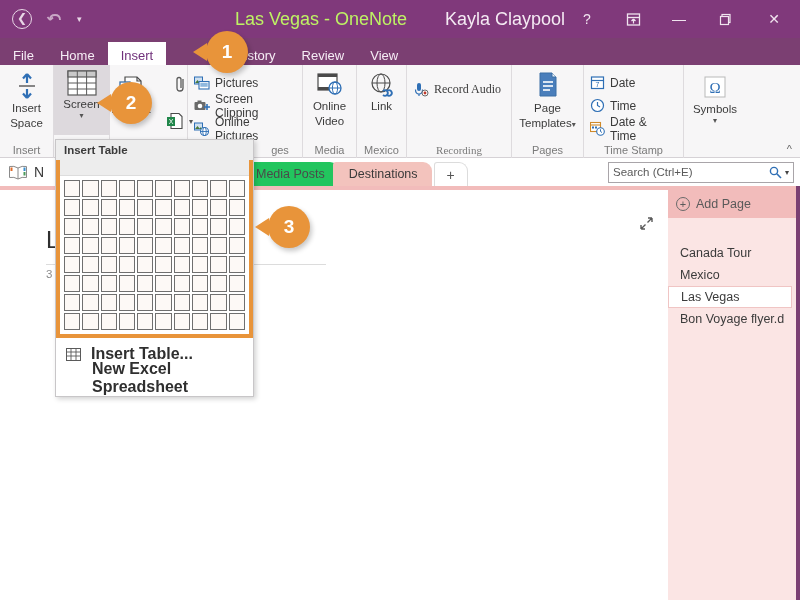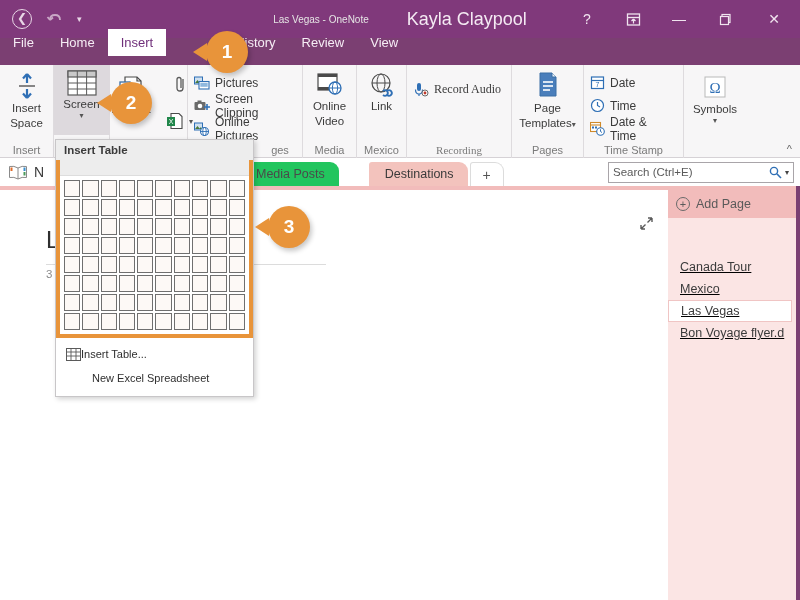--- a/index.html
+++ b/index.html
@@ -30,36 +30,36 @@
   .tb-back {
     width: 20px; height: 20px; border: 1.6px solid #e8d6e6; border-radius: 50%;
     color: #e8d6e6; font-size: 12px; line-height: 17px; text-align: center;
   }
   .tb-title {
     position: absolute; left: 0; right: 0; top: 0; height: 38px;
     display: flex; align-items: center; justify-content: center;
     gap: 38px;
     pointer-events: none;
   }
-  .tb-doctitle { color: #e5e5e5; font-size: 10px; pointer-events: auto; }
+  .tb-doctitle { color: #bef264; font-size: 18px; pointer-events: auto; }
   .tb-user { color: #f4eaf3; font-size: 18px; pointer-events: auto; }
   .tb-right {
     position: absolute; right: 0; top: 0; height: 38px;
     display: flex; align-items: center;
   }
   .tb-btn {
     width: 46px; height: 38px;
     display: flex; align-items: center; justify-content: center;
     color: #f0e4ef; font-size: 14px;
   }
   .tb-btn.close { width: 52px; }
 
   
   .ribbon-tabs {
-    position: absolute; left: 0; top: 29px;
+    position: absolute; left: 0; top: 42px;
     width: 672px; height: 27px;
     display: flex; align-items: flex-start;
   }
   .rtab {
     height: 27px; padding: 0 13px;
     display: flex; align-items: center;
     color: #f6edf5; font-size: 13px;
   }
   .rtab.active {
     background: #ffffff; color: #70307a;
@@ -121,21 +121,20 @@
     width: 230px;
   }
   .sectabs { display: flex; align-items: flex-end; height: 28px; flex: 1; }
   .sectab {
     height: 24px; padding: 0 14px 0 16px;
     display: flex; align-items: center;
     font-size: 12.5px; color: #4a4a4a;
     border-radius: 3px 9px 0 0;
     margin-right: -6px;
     position: relative;
-    margin-left: 36px;
   }
   .sectab.pink { background: #22c55e; }
   .sectab.active { background: #f3c3bd; color: #3a3a3a; }
   .sectab.plus {
     background: #ffffff; border: 1px solid #dcdcdc; border-bottom: none;
     padding: 0 12px; font-size: 14px; color: #555; margin-left: 8px;
   }
   .searchwrap {
     width: 200px; padding-right: 6px; display: flex; justify-content: flex-end;
   }
@@ -180,21 +179,21 @@
   }
   .addpage {
     height: 28px; background: #f2bcbb;
     display: flex; align-items: center; gap: 6px;
     padding-left: 8px; font-size: 12.5px; color: #5a5a5a;
   }
   .circle-plus {
     width: 14px; height: 14px; border: 1.4px solid #6a6a6a; border-radius: 50%;
     font-size: 11px; line-height: 12px; text-align: center; color: #5a5a5a;
   }
-  .pglist { padding-top: 38px; text-decoration: underline; }
+  .pglist { padding-top: 24px; }
   .pgitem {
     height: 22px; display: flex; align-items: center;
     padding-left: 12px; font-size: 12.5px; color: #3b3b3b;
   }
   .pgitem.sel { background: #ffffff; border: 1px solid #f0c5c4; margin-right: 4px; }
 
   
   .edge {
     position: absolute; right: 0; top: 186px; width: 4px; height: 414px;
     background: #7b3f72;
@@ -224,23 +223,23 @@
     gap: 2px;
     padding: 4px;
     background: #ffffff;
   }
   .tm-cell {
     height: 17px;
     border: 1.3px solid #6f6f6f;
     background: #fdf9f6;
   }
   .tm-item {
-    display: flex; align-items: center; gap: 0;
+    display: flex; align-items: center; gap: 10px;
     height: 24px; padding-left: 10px;
-    font-size: 11px; color: #2f2f2f;
+    font-size: 16px; color: #2f2f2f; font-weight: bold;
   }
   .tm-items { padding: 4px 0 6px 0; }
 
   
   .callout {
     position: absolute; z-index: 60;
     width: 42px; height: 42px; border-radius: 50%;
     background: #e8943a;
     color: #ffffff; font-size: 19px; font-weight: bold;
     display: flex; align-items: center; justify-content: center;

